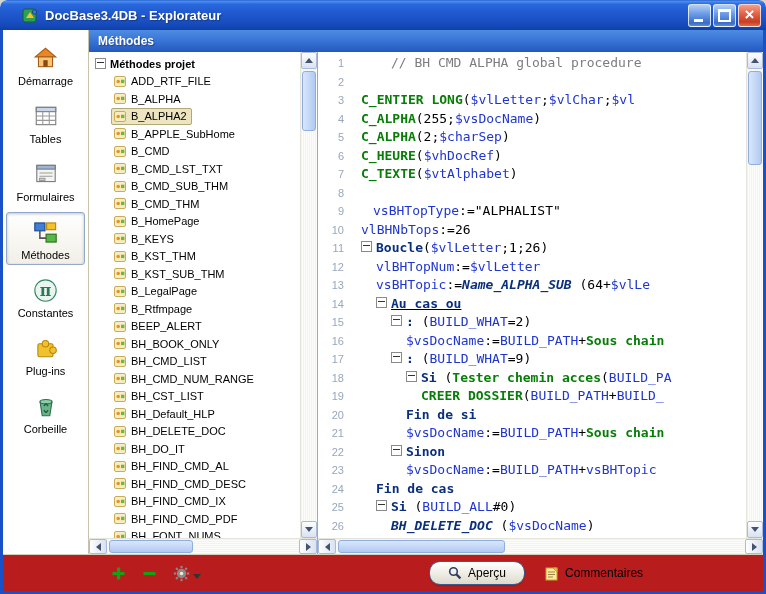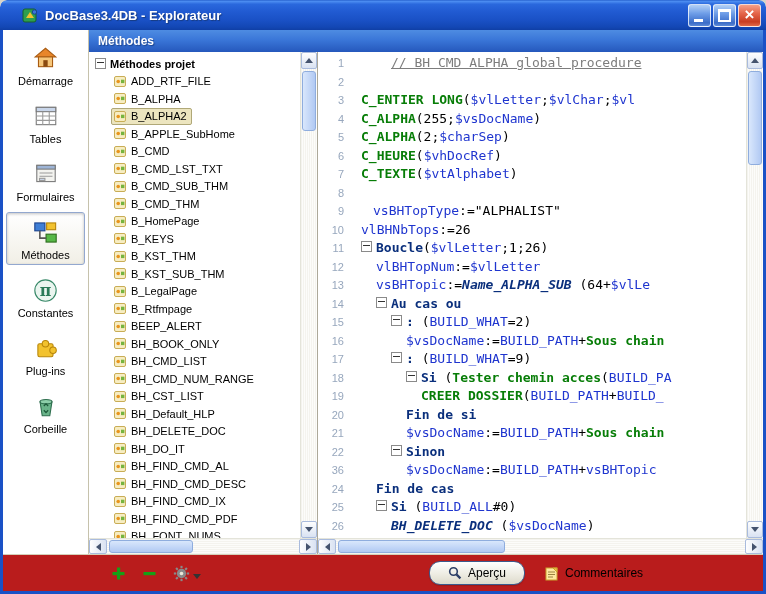--- a/index.html
+++ b/index.html
@@ -49,21 +49,21 @@
   .expander::after,.fold::after{content:"";position:absolute;left:1px;right:1px;top:3px;border-top:1px solid #333;}
   .fold{margin:0 4px 3px 0;vertical-align:middle;}
 
   
   .editor-col{flex:1;display:flex;flex-direction:column;background:#fff;min-width:0;}
   .editor-view{flex:1;display:flex;min-height:0;}
   .code-area{flex:1;overflow:hidden;padding-top:2px;min-width:0;}
   .code-line{display:flex;height:18.5px;line-height:18.5px;font-family:"DejaVu Sans Mono",monospace;font-size:13px;white-space:pre;}
   .ln{flex:0 0 26px;text-align:right;padding-right:9px;color:#97a7bd;font-size:11px;font-family:"Liberation Sans",sans-serif;}
   .code-text{white-space:pre;display:flex;align-items:center;}
-  .sg-c{color:#7d7d7d;text-decoration:underline;}
+  .sg-c{color:#7d7d7d;}
   .sg-g{color:#077d07;font-weight:bold;}
   .sg-k{color:#0a2f7c;font-weight:bold;}
   .sg-v{color:#1f35cf;}
   .sg-m{color:#0a2f7c;font-weight:bold;font-style:italic;}
   .sg-p{color:#000;}
 
   
   .vscroll{width:16px;flex:0 0 16px;display:flex;flex-direction:column;border-left:1px solid #e4e4da;
     background:repeating-linear-gradient(90deg,#f4f3ee,#f4f3ee 1px,#fcfcfa 1px,#fcfcfa 2px);}
   .hscroll{height:15px;flex:0 0 15px;display:flex;border-top:1px solid #e4e4da;
@@ -564,30 +564,30 @@
                   <div class="code-line"><span class="ln">4</span><span class="code-text" style="padding-left: 8px;"><span class="sg-g">C_ALPHA</span><span class="sg-p">(255;</span><span class="sg-v">$vsDocName</span><span class="sg-p">)</span></span></div>
                   <div class="code-line"><span class="ln">5</span><span class="code-text" style="padding-left: 8px;"><span class="sg-g">C_ALPHA</span><span class="sg-p">(2;</span><span class="sg-v">$charSep</span><span class="sg-p">)</span></span></div>
                   <div class="code-line"><span class="ln">6</span><span class="code-text" style="padding-left: 8px;"><span class="sg-g">C_HEURE</span><span class="sg-p">(</span><span class="sg-v">$vhDocRef</span><span class="sg-p">)</span></span></div>
                   <div class="code-line"><span class="ln">7</span><span class="code-text" style="padding-left: 8px;"><span class="sg-g">C_TEXTE</span><span class="sg-p">(</span><span class="sg-v">$vtAlphabet</span><span class="sg-p">)</span></span></div>
                   <div class="code-line"><span class="ln">8</span><span class="code-text" style="padding-left: 8px;"></span></div>
                   <div class="code-line"><span class="ln">9</span><span class="code-text" style="padding-left: 8px; margin-left: 12px;"><span class="sg-v">vsBHTopType</span><span class="sg-p">:=</span><span class="sg-p">"ALPHALIST"</span></span></div>
                   <div class="code-line"><span class="ln">10</span><span class="code-text" style="padding-left: 8px;"><span class="sg-v">vlBHNbTops</span><span class="sg-p">:=</span><span class="sg-p">26</span></span></div>
                   <div class="code-line"><span class="ln">11</span><span class="code-text" style="padding-left: 8px;"><span class="fold"></span><span class="sg-k">Boucle</span><span class="sg-p">(</span><span class="sg-v">$vlLetter</span><span class="sg-p">;1;26)</span></span></div>
                   <div class="code-line"><span class="ln">12</span><span class="code-text" style="padding-left: 23px;"><span class="sg-v">vlBHTopNum</span><span class="sg-p">:=</span><span class="sg-v">$vlLetter</span></span></div>
                   <div class="code-line"><span class="ln">13</span><span class="code-text" style="padding-left: 23px;"><span class="sg-v">vsBHTopic</span><span class="sg-p">:=</span><span class="sg-m">Name_ALPHA_SUB</span><span class="sg-p"> (64+</span><span class="sg-v">$vlLe</span></span></div>
-                  <div class="code-line"><span class="ln">14</span><span class="code-text" style="padding-left: 23px;"><span class="fold"></span><span class="sg-k">Au cas ou</span></span></div>
+                  <div class="code-line"><span class="ln">14</span><span class="code-text" style="padding-left: 23px; text-decoration: underline;"><span class="fold"></span><span class="sg-k">Au cas ou</span></span></div>
                   <div class="code-line"><span class="ln">15</span><span class="code-text" style="padding-left: 38px;"><span class="fold"></span><span class="sg-k">:</span><span class="sg-p"> (</span><span class="sg-v">BUILD_WHAT</span><span class="sg-p">=2)</span></span></div>
                   <div class="code-line"><span class="ln">16</span><span class="code-text" style="padding-left: 53px;"><span class="sg-v">$vsDocName</span><span class="sg-p">:=</span><span class="sg-v">BUILD_PATH</span><span class="sg-p">+</span><span class="sg-g">Sous chain</span></span></div>
                   <div class="code-line"><span class="ln">17</span><span class="code-text" style="padding-left: 38px;"><span class="fold"></span><span class="sg-k">:</span><span class="sg-p"> (</span><span class="sg-v">BUILD_WHAT</span><span class="sg-p">=9)</span></span></div>
                   <div class="code-line"><span class="ln">18</span><span class="code-text" style="padding-left: 53px;"><span class="fold"></span><span class="sg-k">Si</span><span class="sg-p"> (</span><span class="sg-g">Tester chemin acces</span><span class="sg-p">(</span><span class="sg-v">BUILD_PA</span></span></div>
                   <div class="code-line"><span class="ln">19</span><span class="code-text" style="padding-left: 68px;"><span class="sg-g">CREER DOSSIER</span><span class="sg-p">(</span><span class="sg-v">BUILD_PATH</span><span class="sg-p">+</span><span class="sg-v">BUILD_</span></span></div>
                   <div class="code-line"><span class="ln">20</span><span class="code-text" style="padding-left: 53px;"><span class="sg-k">Fin de si</span></span></div>
                   <div class="code-line"><span class="ln">21</span><span class="code-text" style="padding-left: 53px;"><span class="sg-v">$vsDocName</span><span class="sg-p">:=</span><span class="sg-v">BUILD_PATH</span><span class="sg-p">+</span><span class="sg-g">Sous chain</span></span></div>
                   <div class="code-line"><span class="ln">22</span><span class="code-text" style="padding-left: 38px;"><span class="fold"></span><span class="sg-k">Sinon</span></span></div>
-                  <div class="code-line"><span class="ln">36</span><span class="code-text" style="padding-left: 53px;"><span class="sg-v">$vsDocName</span><span class="sg-p">:=</span><span class="sg-v">BUILD_PATH</span><span class="sg-p">+</span><span class="sg-v">vsBHTopic</span></span></div>
+                  <div class="code-line"><span class="ln">23</span><span class="code-text" style="padding-left: 53px;"><span class="sg-v">$vsDocName</span><span class="sg-p">:=</span><span class="sg-v">BUILD_PATH</span><span class="sg-p">+</span><span class="sg-v">vsBHTopic</span></span></div>
                   <div class="code-line"><span class="ln">24</span><span class="code-text" style="padding-left: 23px;"><span class="sg-k">Fin de cas</span></span></div>
                   <div class="code-line"><span class="ln">25</span><span class="code-text" style="padding-left: 23px;"><span class="fold"></span><span class="sg-k">Si</span><span class="sg-p"> (</span><span class="sg-v">BUILD_ALL</span><span class="sg-p">#0)</span></span></div>
                   <div class="code-line"><span class="ln">26</span><span class="code-text" style="padding-left: 38px;"><span class="sg-m">BH_DELETE_DOC</span><span class="sg-p"> (</span><span class="sg-v">$vsDocName</span><span class="sg-p">)</span></span></div>
                   <div class="code-line"><span class="ln">27</span><span class="code-text" style="padding-left: 23px;"><span class="sg-k">Fin de si</span></span></div>
                 </div>
               <div class="vscroll">
                 <div class="sb-btn">
                     <i class="tri tri-up"></i>
                   </div>
                 <div class="sb-track">

